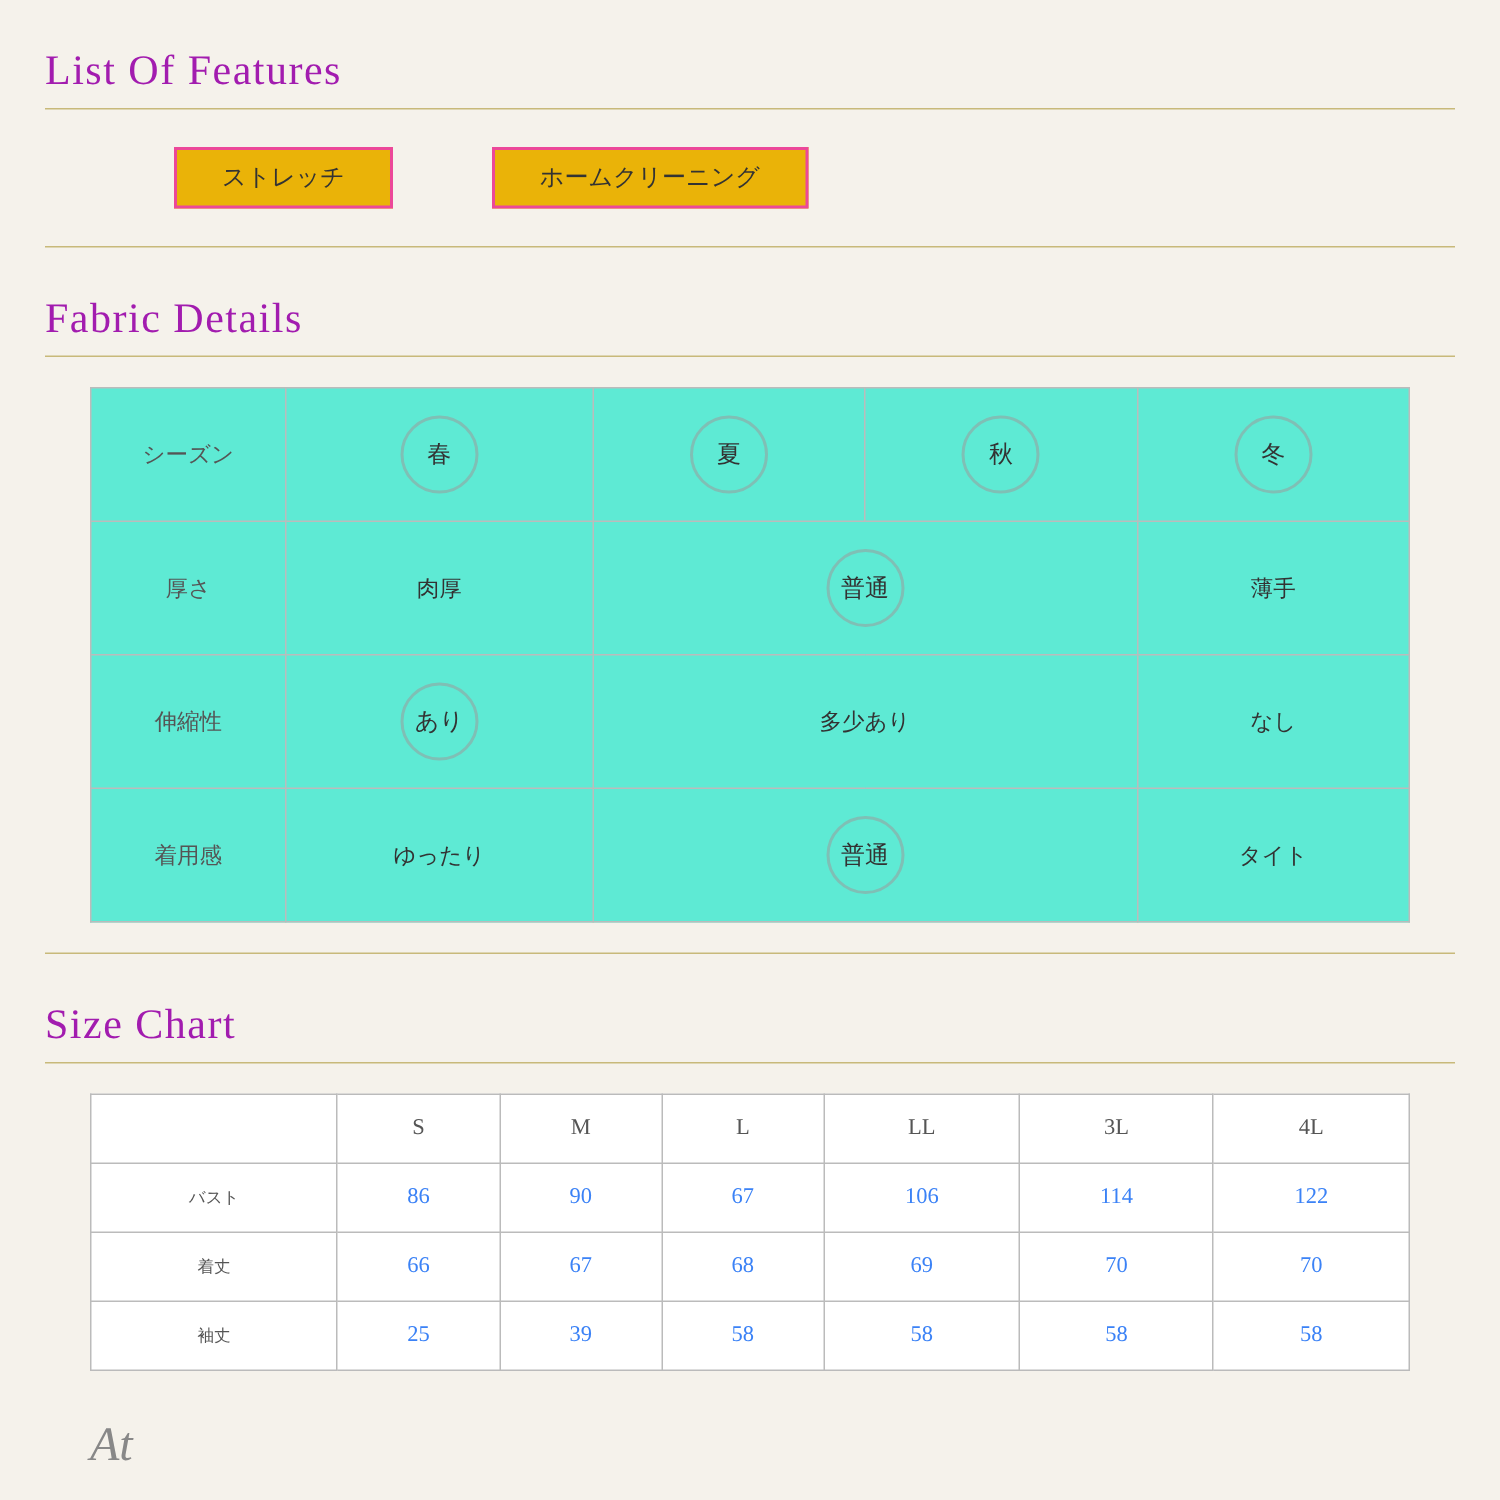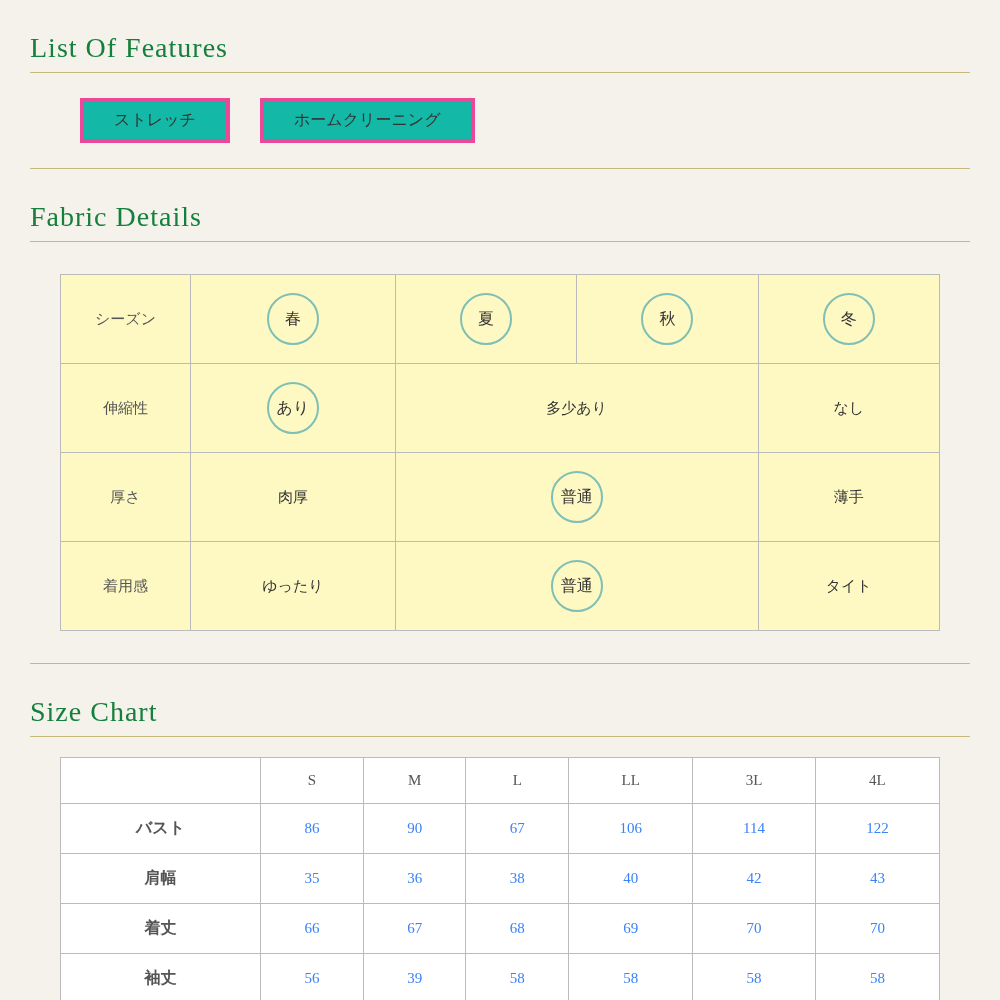--- a/index.html
+++ b/index.html
@@ -13,21 +13,21 @@
       font-family: 'Times New Roman', serif;
       width: 1000px;
       min-height: 1000px;
       padding: 20px 30px;
       color: #333;
     }
 
     .section-title {
       font-size: 28px;
       font-weight: normal;
-      color: #15803d;
+      color: #a21caf;
       padding: 12px 0 8px 0;
       letter-spacing: 1px;
     }
 
     .divider {
       border: none;
       border-top: 1px solid #c8b97a;
       margin: 0;
     }
 
@@ -36,37 +36,38 @@
       margin-bottom: 20px;
     }
 
     .features-tags {
       display: flex;
       gap: 30px;
       padding: 25px 50px;
     }
 
     .feature-tag {
-      border: 4px solid #ec4899;
+      border: 2px solid #ec4899;
       padding: 8px 30px;
       font-size: 16px;
       color: #333;
-      background: #14b8a6;
+      background: #eab308;
+      margin-left: 36px;
     }
 
     
     .fabric-section {
       margin-bottom: 20px;
     }
 
     .fabric-table {
       width: calc(100% - 60px);
-      margin: 32px 30px;
+      margin: 20px 30px;
       border-collapse: collapse;
-      background: #fef9c3;
+      background: #5eead4;
       border: 1px solid #bbb;
     }
 
     .fabric-table td {
       border: 1px solid #bbb;
       text-align: center;
       padding: 18px 10px;
       font-size: 15px;
       color: #333;
     }
@@ -106,22 +107,21 @@
       border: 1px solid #bbb;
       text-align: center;
       padding: 14px 10px;
       font-size: 15px;
       color: #3b82f6;
       font-weight: normal;
     }
 
     .size-table .row-header {
       color: #555;
-      font-size: 16px;
-      font-weight: bold;
+      font-size: 11px;
     }
 
     .size-table .header-row td {
       color: #555;
       font-size: 15px;
     }
 
     .bottom-text {
       font-size: 32px;
       font-style: italic;
@@ -160,35 +160,35 @@
         </td>
         <td>
           <span class="circle-highlight">秋</span>
         </td>
         <td>
           <span class="circle-highlight">冬</span>
         </td>
       </tr>
 
       <tr>
-        <td class="row-header">伸縮性</td>
-        <td>
-          <span class="circle-highlight">あり</span>
-        </td>
-        <td colspan="2">多少あり</td>
-        <td>なし</td>
-      </tr>
-
-      <tr>
         <td class="row-header">厚さ</td>
         <td>肉厚</td>
         <td colspan="2">
           <span class="circle-highlight">普通</span>
         </td>
         <td>薄手</td>
+      </tr>
+
+      <tr>
+        <td class="row-header">伸縮性</td>
+        <td>
+          <span class="circle-highlight">あり</span>
+        </td>
+        <td colspan="2">多少あり</td>
+        <td>なし</td>
       </tr>
 
       <tr>
         <td class="row-header">着用感</td>
         <td>ゆったり</td>
         <td colspan="2">
           <span class="circle-highlight">普通</span>
         </td>
         <td>タイト</td>
       </tr>
@@ -214,40 +214,31 @@
       <tr>
         <td class="row-header">バスト</td>
         <td>86</td>
         <td>90</td>
         <td>67</td>
         <td>106</td>
         <td>114</td>
         <td>122</td>
       </tr>
       <tr>
-        <td class="row-header">肩幅</td>
-        <td>35</td>
-        <td>36</td>
-        <td>38</td>
-        <td>40</td>
-        <td>42</td>
-        <td>43</td>
-      </tr>
-      <tr>
         <td class="row-header">着丈</td>
         <td>66</td>
         <td>67</td>
         <td>68</td>
         <td>69</td>
         <td>70</td>
         <td>70</td>
       </tr>
       <tr>
         <td class="row-header">袖丈</td>
-        <td>56</td>
+        <td>25</td>
         <td>39</td>
         <td>58</td>
         <td>58</td>
         <td>58</td>
         <td>58</td>
       </tr>
     </tbody>
   </table>
 </section>
 

